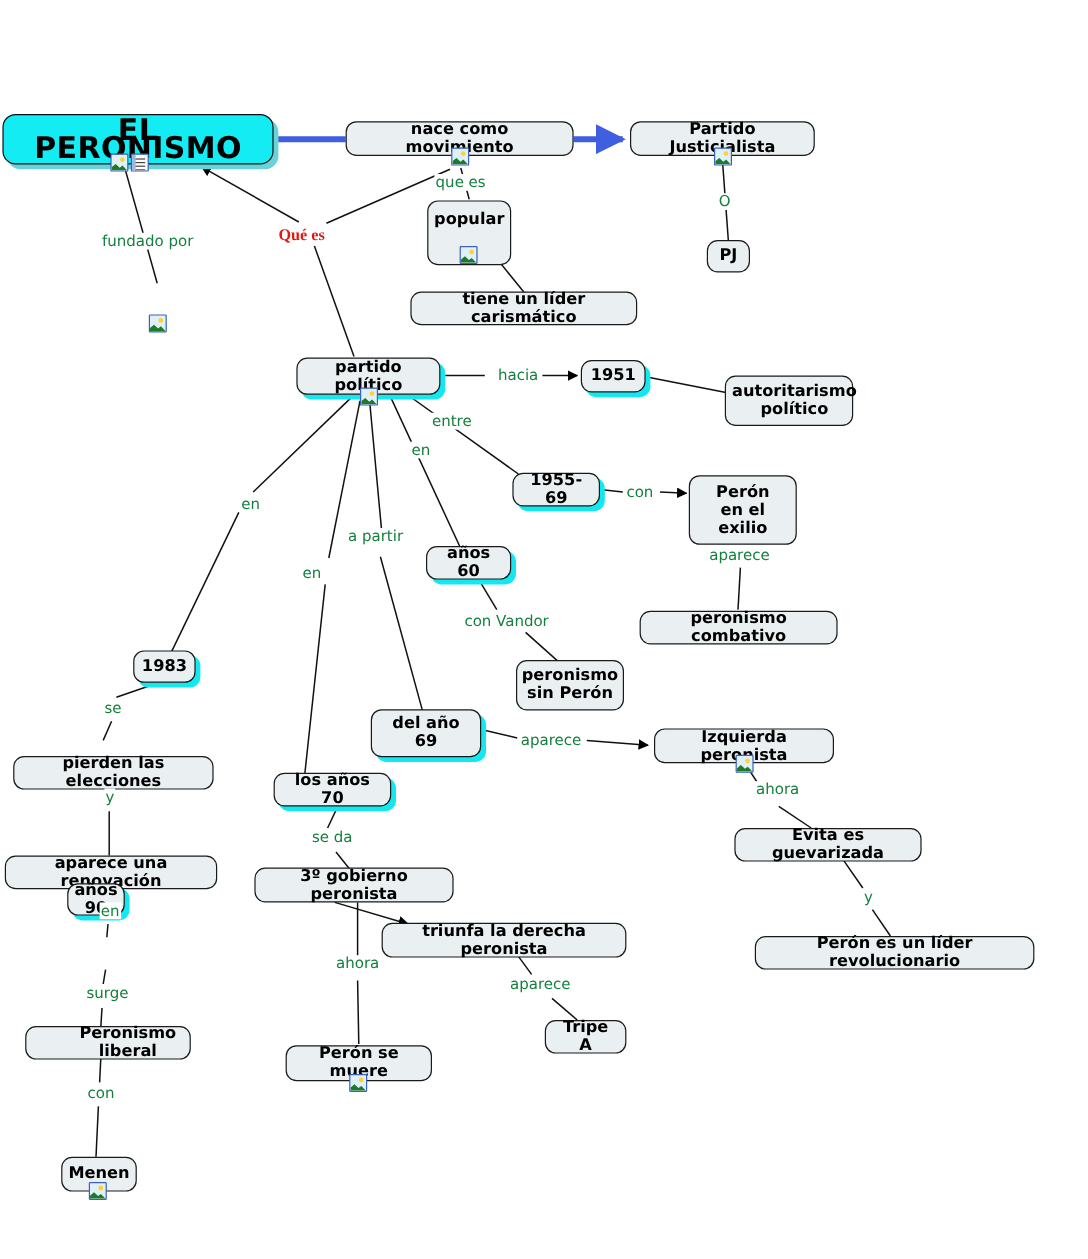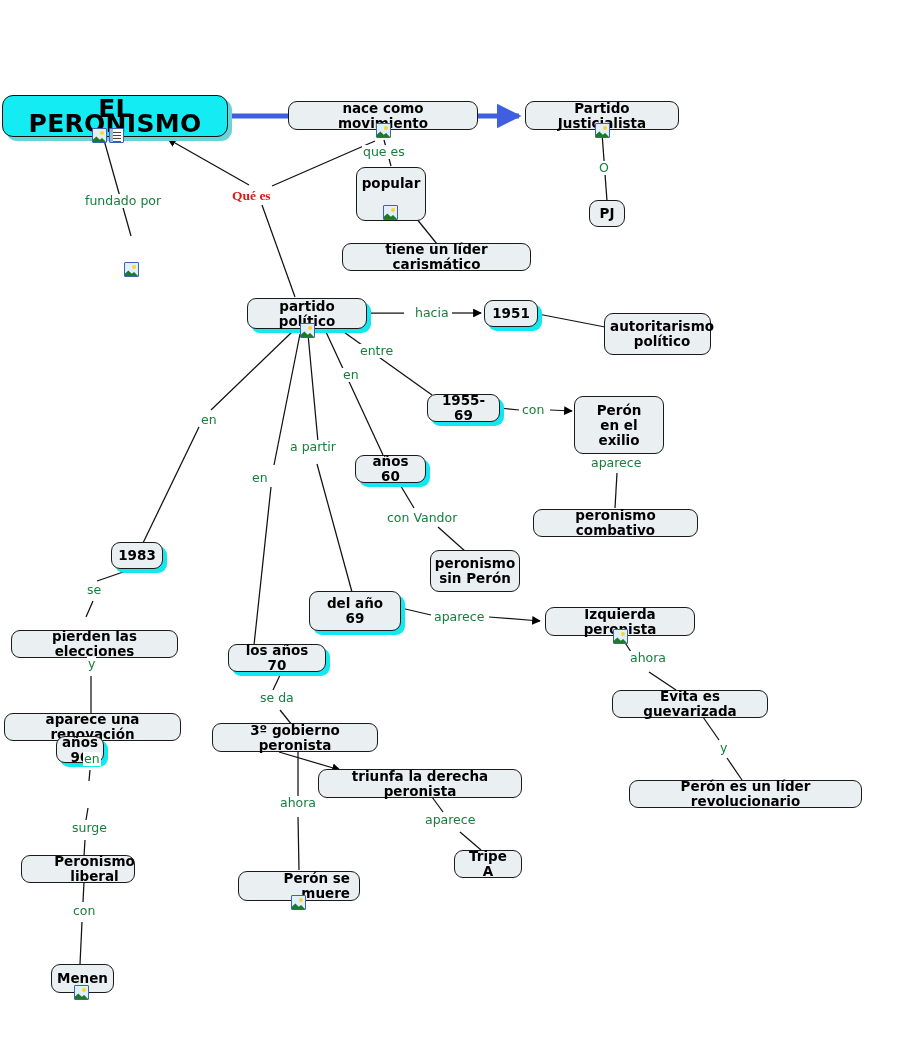--- a/index.html
+++ b/index.html
@@ -306,21 +306,21 @@
   </div>
 
   <div class="node" style="left:4px;top:713px;width:177px;height:28px;">
     <span>aparece una renovación</span>
   </div>
 
   <div class="node cyan" style="left:56px;top:736px;width:48px;height:27px;">
     <span>años 90</span>
   </div>
 
-  <div class="node" style="left:21px;top:855px;width:114px;height:28px;padding-left:42px;">
+  <div class="node" style="left:21px;top:855px;width:138px;height:28px;padding-left:42px;">
     <span>Peronismo liberal</span>
   </div>
 
   <div class="node" style="left:51px;top:964px;width:63px;height:29px;">
     <span>Menen</span>
   </div>
   <div class="icons" style="left:74px;top:985px;">
     <span class="ico pic"></span>
   </div>
 
@@ -333,21 +333,21 @@
   </div>
 
   <div class="node" style="left:318px;top:769px;width:204px;height:29px;">
     <span>triunfa la derecha peronista</span>
   </div>
 
   <div class="node" style="left:454px;top:850px;width:68px;height:28px;">
     <span>Tripe A</span>
   </div>
 
-  <div class="node" style="left:238px;top:871px;width:122px;height:30px;text-align:right;">
+  <div class="node" style="left:238px;top:871px;width:122px;height:30px;">
     <span>Perón se muere</span>
   </div>
   <div class="icons" style="left:291px;top:895px;">
     <span class="ico pic"></span>
   </div>
 
   <div class="linklabel red" style="left:231px;top:189px;">Qué es</div>
 
   <div class="linklabel" style="left:84px;top:194px;">fundado por</div>
 

